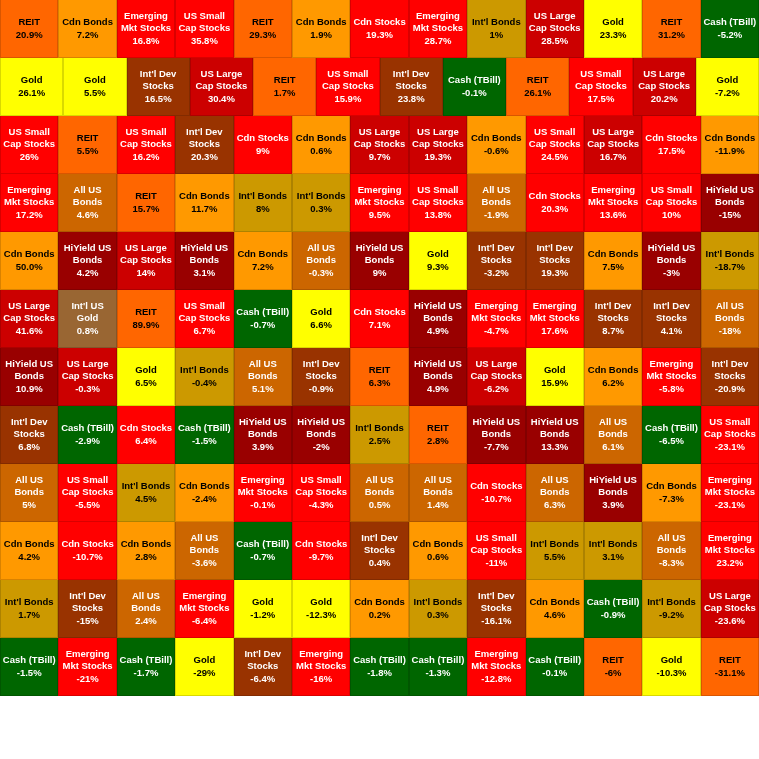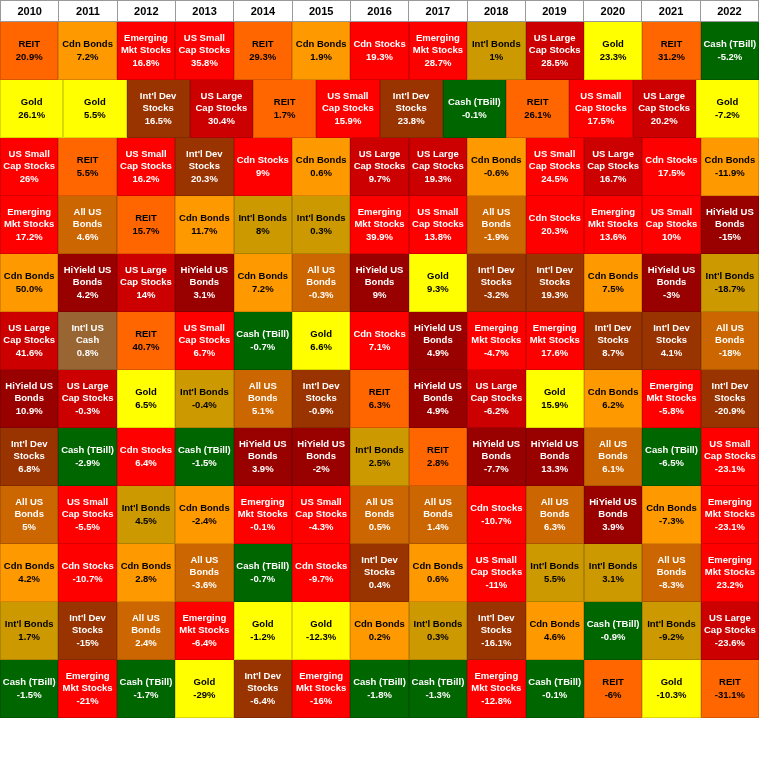--- a/index.html
+++ b/index.html
@@ -33,35 +33,20 @@
       border-right: 1px solid rgba(0,0,0,0.15);
       border-bottom: 1px solid rgba(0,0,0,0.15);
       border-left: 1px solid rgba(0,0,0,0.15);
     }
     .cell:first-child { border-left: 1px solid rgba(0,0,0,0.15); }
   </style>
 </head>
 <body>
 
 <div class="table-container">
-  <div class="header-row" id="header-row">
-      <div class="header-cell">2010</div>
-      <div class="header-cell">2011</div>
-      <div class="header-cell">2012</div>
-      <div class="header-cell">2013</div>
-      <div class="header-cell">2014</div>
-      <div class="header-cell">2015</div>
-      <div class="header-cell">2016</div>
-      <div class="header-cell">2017</div>
-      <div class="header-cell">2018</div>
-      <div class="header-cell">2019</div>
-      <div class="header-cell">2020</div>
-      <div class="header-cell">2021</div>
-      <div class="header-cell">2022</div>
-    </div>
   <div id="grid-body">
       <div class="grid-row">
         <div class="cell" style="background-color: rgb(255, 102, 0); color: rgb(0, 0, 0);">
           <span style="font-weight: bold;">REIT</span>
           <span>20.9%</span>
         </div>
         <div class="cell" style="background-color: rgb(255, 153, 0); color: rgb(0, 0, 0);">
           <span style="font-weight: bold;">Cdn Bonds</span>
           <span>7.2%</span>
         </div>
@@ -234,21 +219,21 @@
         <div class="cell" style="background-color: rgb(204, 153, 0); color: rgb(0, 0, 0);">
           <span style="font-weight: bold;">Int'l Bonds</span>
           <span>8%</span>
         </div>
         <div class="cell" style="background-color: rgb(204, 153, 0); color: rgb(0, 0, 0);">
           <span style="font-weight: bold;">Int'l Bonds</span>
           <span>0.3%</span>
         </div>
         <div class="cell" style="background-color: rgb(255, 0, 0); color: rgb(255, 255, 255);">
           <span style="font-weight: bold;">Emerging Mkt Stocks</span>
-          <span>39.9%</span>
+          <span>9.5%</span>
         </div>
         <div class="cell" style="background-color: rgb(255, 0, 0); color: rgb(255, 255, 255);">
           <span style="font-weight: bold;">US Small Cap Stocks</span>
           <span>13.8%</span>
         </div>
         <div class="cell" style="background-color: rgb(204, 102, 0); color: rgb(255, 255, 255);">
           <span style="font-weight: bold;">All US Bonds</span>
           <span>-1.9%</span>
         </div>
         <div class="cell" style="background-color: rgb(255, 0, 0); color: rgb(255, 255, 255);">
@@ -321,26 +306,26 @@
           <span style="font-weight: bold;">Int'l Bonds</span>
           <span>-18.7%</span>
         </div>
       </div>
       <div class="grid-row">
         <div class="cell" style="background-color: rgb(204, 0, 0); color: rgb(255, 255, 255);">
           <span style="font-weight: bold;">US Large Cap Stocks</span>
           <span>41.6%</span>
         </div>
         <div class="cell" style="background-color: rgb(153, 102, 51); color: rgb(255, 255, 255);">
-          <span style="font-weight: bold;">Int'l US Cash</span>
+          <span style="font-weight: bold;">Int'l US Gold</span>
           <span>0.8%</span>
         </div>
         <div class="cell" style="background-color: rgb(255, 102, 0); color: rgb(0, 0, 0);">
           <span style="font-weight: bold;">REIT</span>
-          <span>40.7%</span>
+          <span>89.9%</span>
         </div>
         <div class="cell" style="background-color: rgb(255, 0, 0); color: rgb(255, 255, 255);">
           <span style="font-weight: bold;">US Small Cap Stocks</span>
           <span>6.7%</span>
         </div>
         <div class="cell" style="background-color: rgb(0, 102, 0); color: rgb(255, 255, 255);">
           <span style="font-weight: bold;">Cash (TBill)</span>
           <span>-0.7%</span>
         </div>
         <div class="cell" style="background-color: rgb(255, 255, 0); color: rgb(0, 0, 0);">

